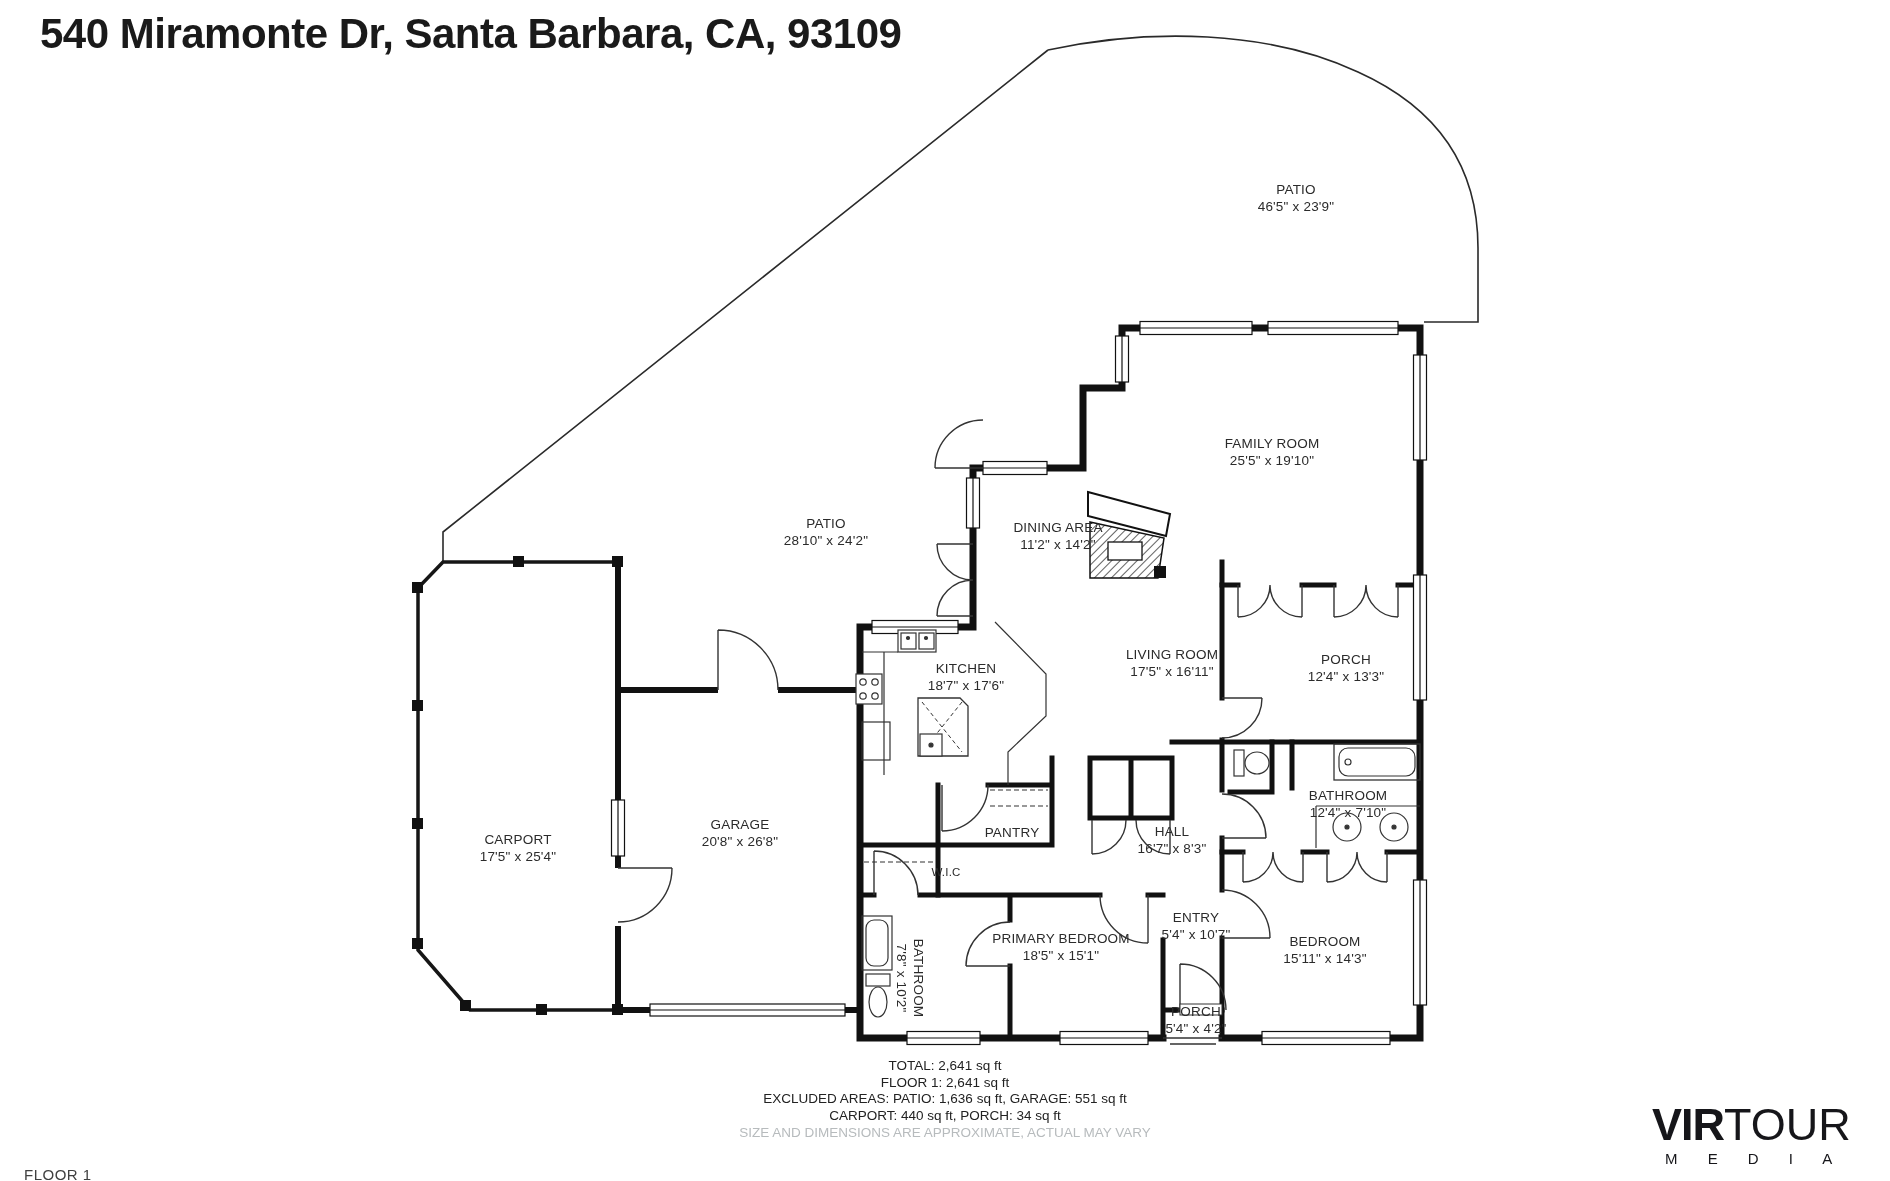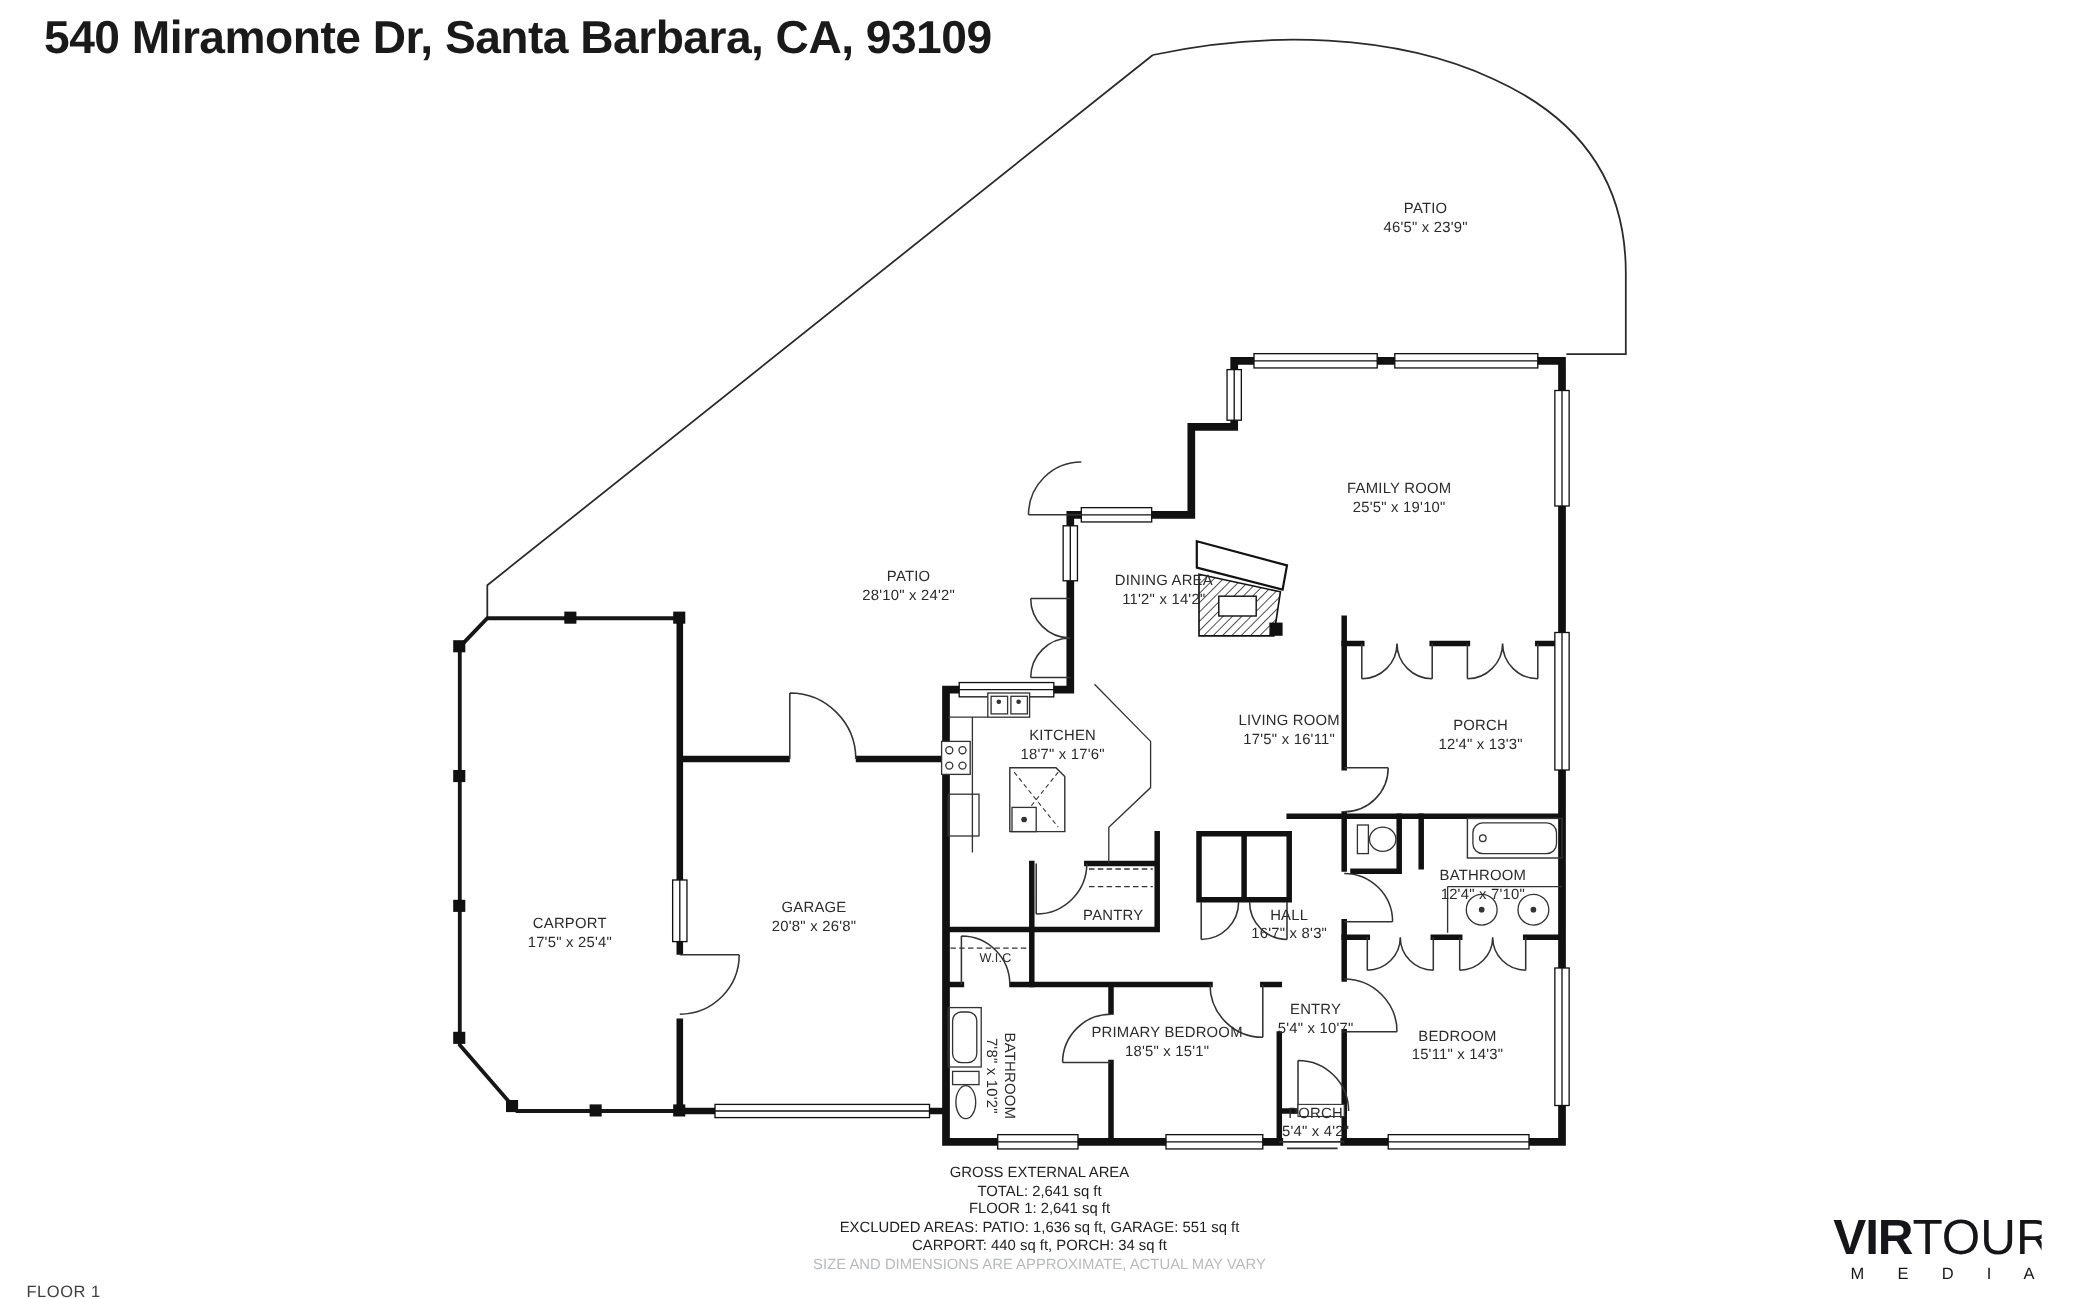--- a/index.html
+++ b/index.html
@@ -5,27 +5,27 @@
   html,body{margin:0;padding:0;background:#ffffff;}
   #canvas{position:relative;width:1856px;height:1181px;background:#fff;overflow:hidden;
           font-family:"Liberation Sans",sans-serif;}
   #plan-svg{position:absolute;left:0;top:0;}
   .page-title{position:absolute;left:40px;top:10px;font-size:42px;font-weight:600;
               color:#1a1a1a;letter-spacing:-0.5px;white-space:nowrap;}
   .rlabel{position:absolute;transform:translate(-50%,-50%);display:flex;flex-direction:column;
           align-items:center;font-size:13.5px;line-height:17px;color:#2b2b2b;
           letter-spacing:.2px;white-space:nowrap;text-align:center;}
   .rlabel.rot{transform:translate(-50%,-50%) rotate(90deg);}
-  .rlabel.small{font-size:11.5px;}
+  .rlabel.small{font-size:11.5px;margin-left:41px;}
   .summary{position:absolute;left:595px;top:1058px;width:700px;text-align:center;
            font-size:13.5px;line-height:16.5px;color:#222;}
   .summary .dim{color:#b7bbbd;margin-top:1px;}
   .floor-tag{position:absolute;left:24px;top:1142px;font-size:15px;color:#404040;letter-spacing:.5px;margin-top:24px;}
   .brand{position:absolute;left:1652px;top:1102px;width:228px;display:flex;flex-direction:column;
-         align-items:center;color:#16161a;}
+         color:#16161a;}
   .brand .wordmark{font-size:45px;line-height:46px;white-space:nowrap;}
   .brand .wordmark .b1{font-weight:800;letter-spacing:-1px;}
   .brand .wordmark .b2{font-weight:400;letter-spacing:0px;}
   .brand .media{font-size:15px;letter-spacing:13px;margin-top:2px;padding-left:13px;font-weight:500;}
 </style>
 </head>
 <body>
 
 <div id="canvas">
 
@@ -279,21 +279,20 @@
   <div class="rlabel rot" style="left:910px;top:978px">
     <span>BATHROOM</span>
     <span>7'8" x 10'2"</span>
   </div>
   <div class="rlabel" style="left:1196px;top:1020px">
     <span>PORCH</span>
     <span>5'4" x 4'2"</span>
   </div>
 
   <div class="summary">
-    <div>GROSS EXTERNAL AREA</div>
     <div>TOTAL: 2,641 sq ft</div>
     <div>FLOOR 1: 2,641 sq ft</div>
     <div>EXCLUDED AREAS: PATIO: 1,636 sq ft, GARAGE: 551 sq ft</div>
     <div>CARPORT: 440 sq ft, PORCH: 34 sq ft</div>
     <div class="dim">SIZE AND DIMENSIONS ARE APPROXIMATE, ACTUAL MAY VARY</div>
   </div>
 
   <div class="floor-tag">FLOOR 1</div>
 
   <div class="brand">

